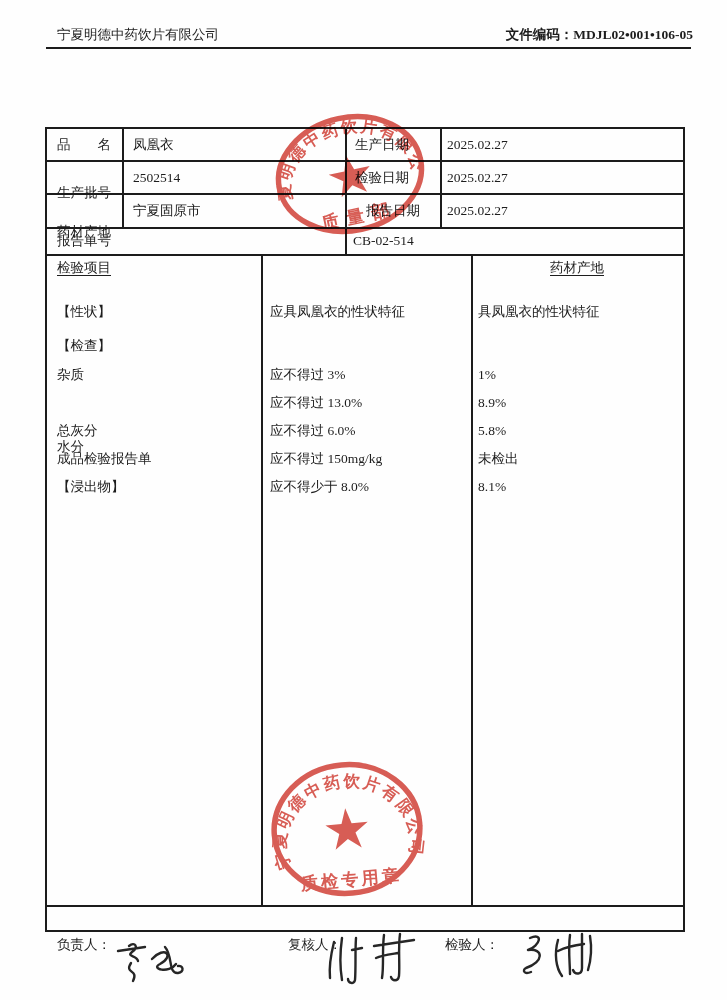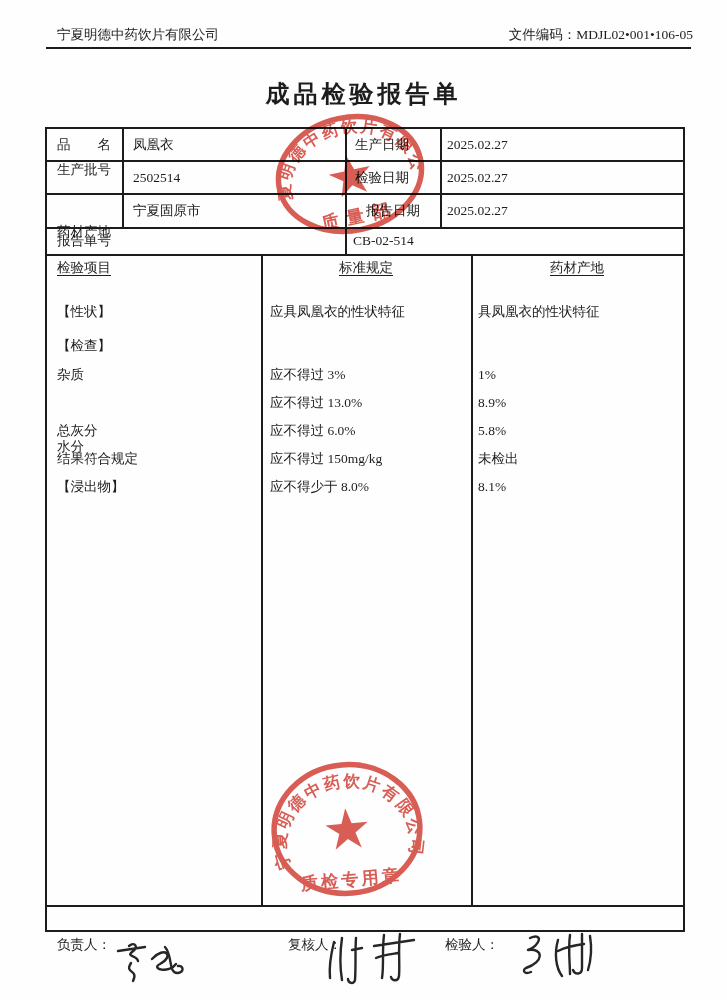--- a/index.html
+++ b/index.html
@@ -18,24 +18,23 @@
   .sig{position:absolute;pointer-events:none;}
   .sig path{fill:none;stroke:#262626;stroke-width:2.4;stroke-linecap:round;stroke-linejoin:round;}
   .stamp text{font-family:"Liberation Serif","DejaVu Serif",serif;font-weight:bold;}
 </style>
 </head>
 <body>
 
 <div class="page">
 
   <span class="abs t13" style="left:57px;top:26px;">宁夏明德中药饮片有限公司</span>
-  <span class="abs t13" style="right:34px;top:26px;"><span>文件编码：</span><span>MDJL02•001•106-05</span></span>
+  <span class="abs t13" style="right:34px;top:26px;font-weight:bold;"><span>文件编码：</span><span>MDJL02•001•106-05</span></span>
   <div class="hline" style="left:46px;top:47px;width:645px;"></div>
 
-  <div class="abs doc-title" style="left:0;top:78px;width:727px;text-align:center;">成品检验报告单</div>
 
   <div class="hline" style="left:45px;top:127px;width:640px;"></div>
   <div class="hline" style="left:45px;top:160px;width:640px;"></div>
   <div class="hline" style="left:45px;top:193px;width:640px;"></div>
   <div class="hline" style="left:45px;top:227px;width:640px;"></div>
   <div class="hline" style="left:45px;top:254px;width:640px;"></div>
   <div class="hline" style="left:45px;top:905px;width:640px;"></div>
   <div class="hline" style="left:45px;top:930px;width:640px;"></div>
 
   <div class="vline" style="left:45px;top:127px;height:805px;"></div>
@@ -44,35 +43,34 @@
   <div class="vline" style="left:345px;top:127px;height:127px;"></div>
   <div class="vline" style="left:440px;top:127px;height:100px;"></div>
   <div class="vline" style="left:261px;top:254px;height:651px;"></div>
   <div class="vline" style="left:471px;top:254px;height:651px;"></div>
 
   <span class="abs t13" style="left:57px;top:136px;">品　　名</span>
   <span class="abs t13" style="left:133px;top:136px;">凤凰衣</span>
   <span class="abs t13" style="left:355px;top:136px;">生产日期</span>
   <span class="abs t13" style="left:447px;top:136px;">2025.02.27</span>
 
-  <span class="abs t13" style="left:57px;top:161px;">生产批号</span>
+  <span class="abs t13" style="left:57px;top:184px;">生产批号</span>
   <span class="abs t13" style="left:133px;top:169px;">2502514</span>
   <span class="abs t13" style="left:355px;top:169px;">检验日期</span>
   <span class="abs t13" style="left:447px;top:169px;">2025.02.27</span>
 
   <span class="abs t13" style="left:57px;top:202px;margin-top:21px;">药材产地</span>
   <span class="abs t13" style="left:133px;top:202px;">宁夏固原市</span>
   <span class="abs t13" style="left:366px;top:202px;">报告日期</span>
   <span class="abs t13" style="left:447px;top:202px;">2025.02.27</span>
 
   <span class="abs t13" style="left:57px;top:232px;">报告单号</span>
   <span class="abs t13" style="left:353px;top:232px;">CB-02-514</span>
 
   <span class="abs col-head" style="left:57px;top:259px;">检验项目</span>
-  <span class="abs col-head center" style="left:261px;top:259px;width:210px;">标准规定</span>
   <span class="abs col-head center" style="left:471px;top:259px;width:212px;">药材产地</span>
 
   <span class="abs t13" style="left:57px;top:303px;">【性状】</span>
   <span class="abs t13" style="left:270px;top:303px;">应具凤凰衣的性状特征</span>
   <span class="abs t13" style="left:478px;top:303px;">具凤凰衣的性状特征</span>
 
   <span class="abs t13" style="left:57px;top:337px;">【检查】</span>
   <span class="abs t13" style="left:270px;top:337px;"></span>
   <span class="abs t13" style="left:478px;top:337px;"></span>
 
@@ -81,21 +79,21 @@
   <span class="abs t13" style="left:478px;top:366px;">1%</span>
 
   <span class="abs t13" style="left:57px;top:394px;margin-top:44px;">水分</span>
   <span class="abs t13" style="left:270px;top:394px;">应不得过 13.0%</span>
   <span class="abs t13" style="left:478px;top:394px;">8.9%</span>
 
   <span class="abs t13" style="left:57px;top:422px;">总灰分</span>
   <span class="abs t13" style="left:270px;top:422px;">应不得过 6.0%</span>
   <span class="abs t13" style="left:478px;top:422px;">5.8%</span>
 
-  <span class="abs t13" style="left:57px;top:450px;">结果符合规定</span>
+  <span class="abs t13" style="left:57px;top:450px;">成品检验报告单</span>
   <span class="abs t13" style="left:270px;top:450px;">应不得过 150mg/kg</span>
   <span class="abs t13" style="left:478px;top:450px;">未检出</span>
 
   <span class="abs t13" style="left:57px;top:478px;">【浸出物】</span>
   <span class="abs t13" style="left:270px;top:478px;">应不得少于 8.0%</span>
   <span class="abs t13" style="left:478px;top:478px;">8.1%</span>
 
 
   <span class="abs t13" style="left:57px;top:936px;">负责人：</span>
   <span class="abs t13" style="left:288px;top:936px;">复核人：</span>

